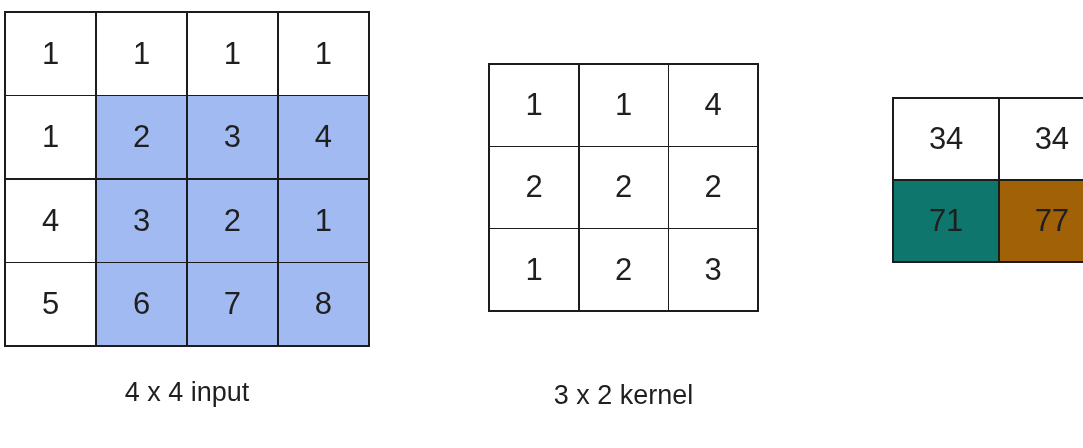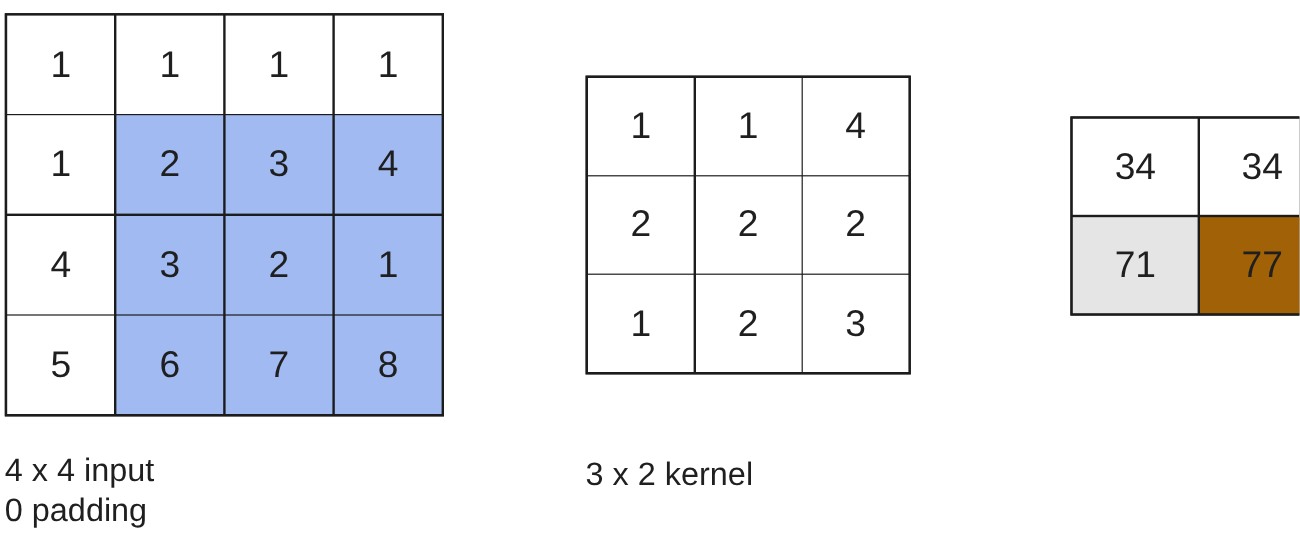--- a/index.html
+++ b/index.html
@@ -33,20 +33,21 @@
     user-select: none;
   }
   .cell.hl {
     background: #a1bbf2;
   }
   .input-grid  { left: 4px;   top: 11px; width: 366px; height: 336px; }
   .kernel-grid { left: 488px; top: 63px; width: 271px; height: 249px; }
   .output-grid { left: 892px; top: 97px; width: 214px; height: 166px; }
   .label {
     position: absolute;
+    text-align: center;
     font-size: 27px;
     line-height: 33px;
     color: #1f1f1f;
     white-space: nowrap;
   }
   .input-label  { left: 4px;   top: 376px; width: 366px; }
   .kernel-label { left: 488px; top: 379px; width: 271px; }
   .output-label { left: 892px; top: 379px; width: 181px; }
 </style>
 </head>
@@ -81,25 +82,24 @@
       <div class="cell" style="color: rgb(31, 31, 31); background: rgb(255, 255, 255);">2</div>
       <div class="cell" style="color: rgb(31, 31, 31); background: rgb(255, 255, 255);">2</div>
       <div class="cell" style="color: rgb(31, 31, 31); background: rgb(255, 255, 255);">1</div>
       <div class="cell" style="color: rgb(31, 31, 31); background: rgb(255, 255, 255);">2</div>
       <div class="cell" style="color: rgb(31, 31, 31); background: rgb(255, 255, 255);">3</div>
     </div>
 
   <div class="grid output-grid" style="grid-template-columns: repeat(2, 1fr); background: rgb(28, 28, 28); border-color: rgb(28, 28, 28);">
       <div class="cell" style="color: rgb(31, 31, 31); background: rgb(255, 255, 255);">34</div>
       <div class="cell" style="color: rgb(31, 31, 31); background: rgb(255, 255, 255);">34</div>
-      <div class="cell" style="color: rgb(31, 31, 31); background: #e5e5e5;">71</div>
+      <div class="cell" style="color: rgb(31, 31, 31); background: #0f766e;">71</div>
       <div class="cell hl" style="color: rgb(31, 31, 31); background: #a16207;">77</div>
     </div>
 
   <div class="label input-label">
     <div>4 x 4 input</div>
-    <div>0 padding</div>
   </div>
 
   <div class="label kernel-label">3 x 2 kernel</div>
 
 
 </div>
 
 </body></html>

